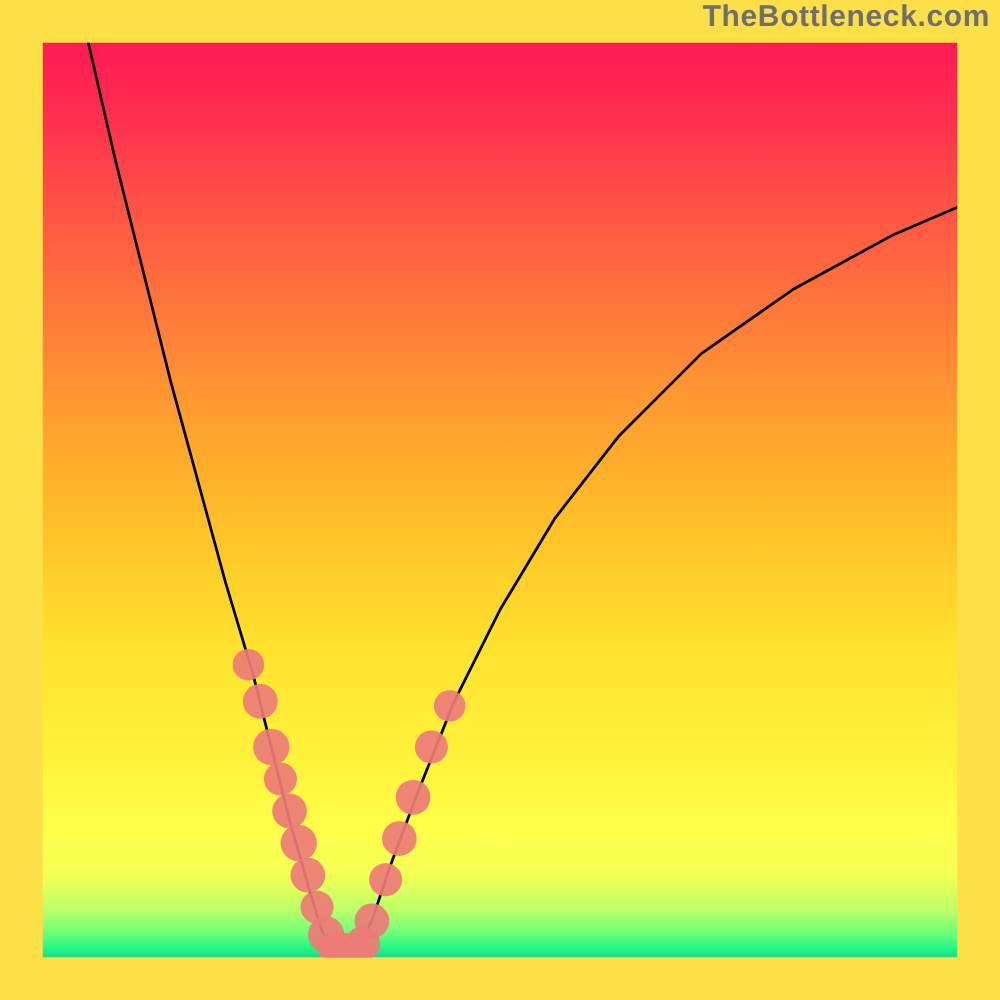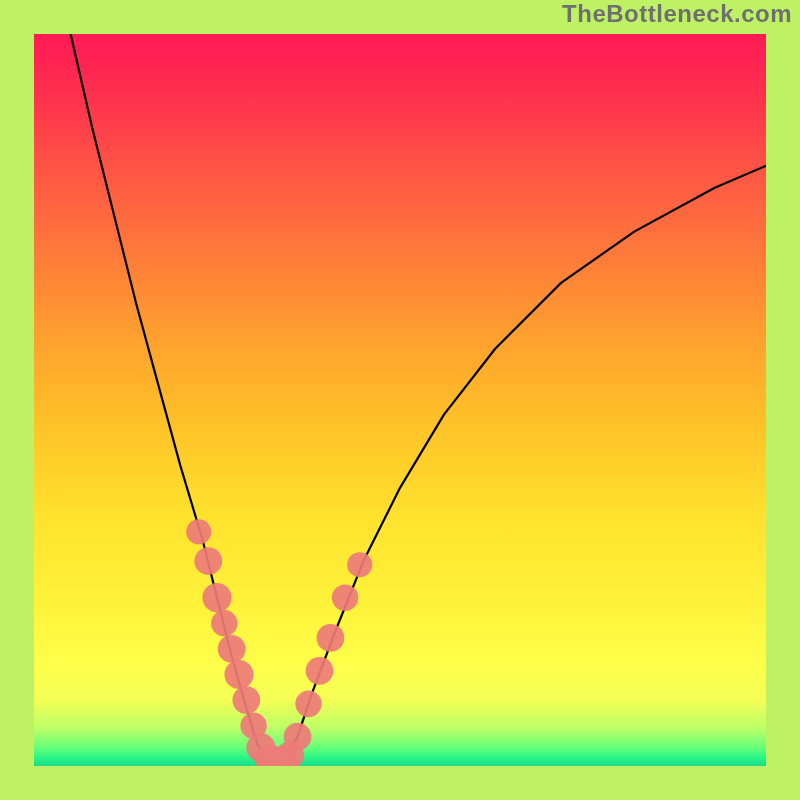--- a/index.html
+++ b/index.html
@@ -6,21 +6,21 @@
     margin: 0;
     padding: 0;
     width: 800px;
     height: 800px;
     background: #000;
     overflow: hidden;
   }
   .outer {
     width: 800px;
     height: 800px;
-    background: #bef264;
+    background: #fde047;
     position: relative;
   }
   .plot {
     position: absolute;
     left: 34px;
     top: 34px;
     width: 732px;
     height: 732px;
     overflow: hidden;
   }

